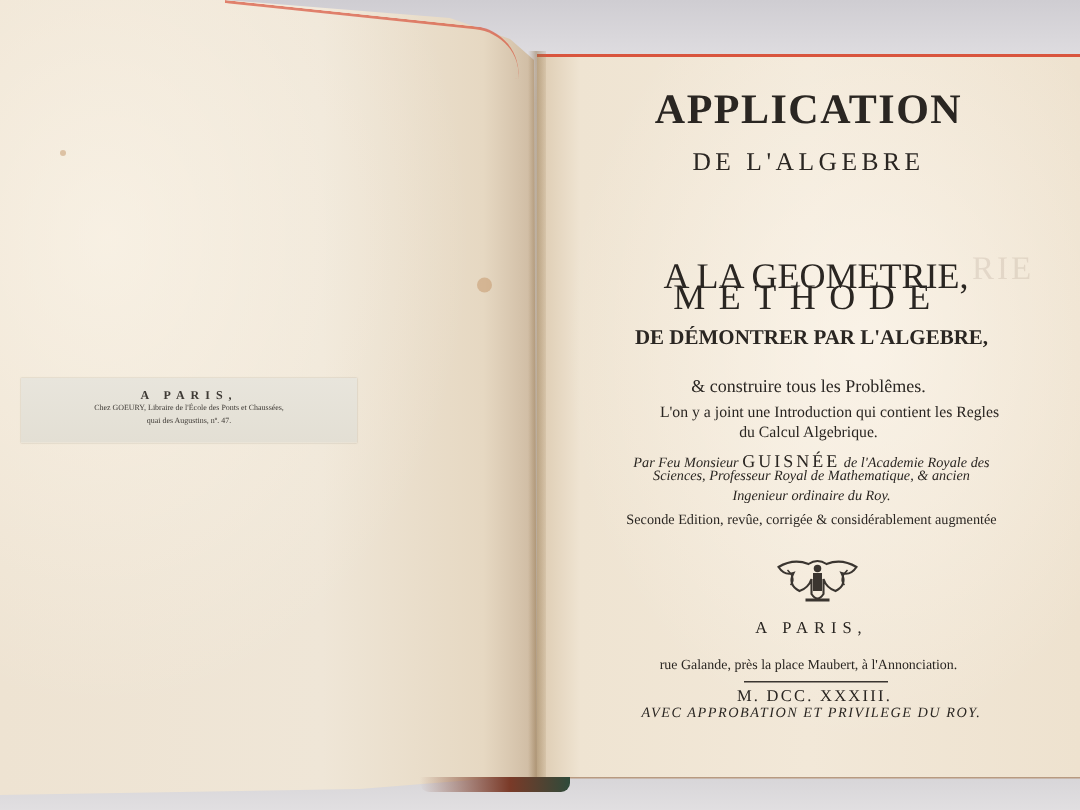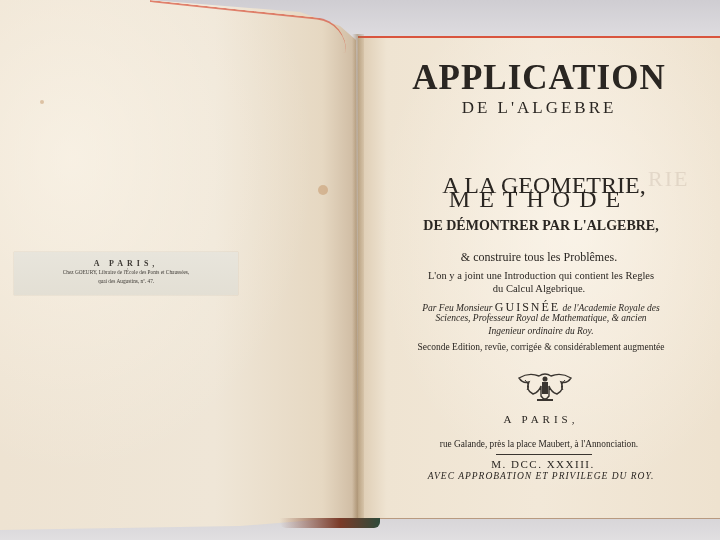--- a/index.html
+++ b/index.html
@@ -64,29 +64,29 @@
   }
   .spine-bottom {
     position:absolute; left:280px; top:518px; width:100px; height:10px;
     background: linear-gradient(90deg, rgba(120,60,40,0) 0%, #7a3a28 60%, #2e4a3a 100%);
     border-radius: 0 0 6px 6px;
   }
   .tp {
     position:absolute; left:0; width:100%; text-align:center; color:#2a2622;
     white-space:nowrap;
   }
-  .title1 { top:20px; font-size:35px; letter-spacing:1px; font-weight:bold; left:50px; width:262px; }
+  .title1 { top:20px; font-size:28px; letter-spacing:1px; font-weight:bold; left:50px; width:262px; }
   .title2 { top:60px; font-size:17px; letter-spacing:3px; left:50px; width:262px; }
   .title3 { top:90px; font-size:24px; left:55px; width:262px;margin-top:44px; }
   .title4 { top:127px; font-size:18px; font-style:italic; letter-spacing:8px; left:50px; width:262px; }
   .title5 { top:148px; font-size:24px; letter-spacing:9px; left:50px; width:262px; }
   .sub1 { top:180px; font-size:14px; font-weight:bold; left:52px; width:262px;text-align:center; }
   .sub2 { top:197px; font-size:12px; left:52px; width:262px; }
   .sub3 { top:212px; font-size:12px; left:50px; width:262px; }
-  .intro1 { top:232px; font-size:10.5px; left:52px; width:262px; }
+  .intro1 { top:232px; font-size:10.5px; left:64px; width:262px; }
   .intro2 { top:245px; font-size:10.5px; left:50px; width:262px; }
   .author1 { top:262px; font-size:9.5px; font-style:italic; left:52px; width:262px;text-align:center; }
   .author1 .nm { font-style:normal; font-size:12px; letter-spacing:2px; }
   .author2 { top:275px; font-size:9.5px; font-style:italic; left:52px; width:262px; }
   .author3 { top:288px; font-size:9.5px; font-style:italic; left:52px; width:262px; }
   .ed1 { top:304px; font-size:9.5px; left:52px; width:262px; }
   .ed2 { top:316px; font-size:9.5px; left:50px; width:262px; }
   .ornament { position:absolute; left:157px; top:332px; width:60px; height:34px; }
   .pub1 { top:375px; font-size:11px; letter-spacing:4px; left:52px; width:262px; }
   .pub2 { top:390px; font-size:9.3px; left:52px; width:262px; }

